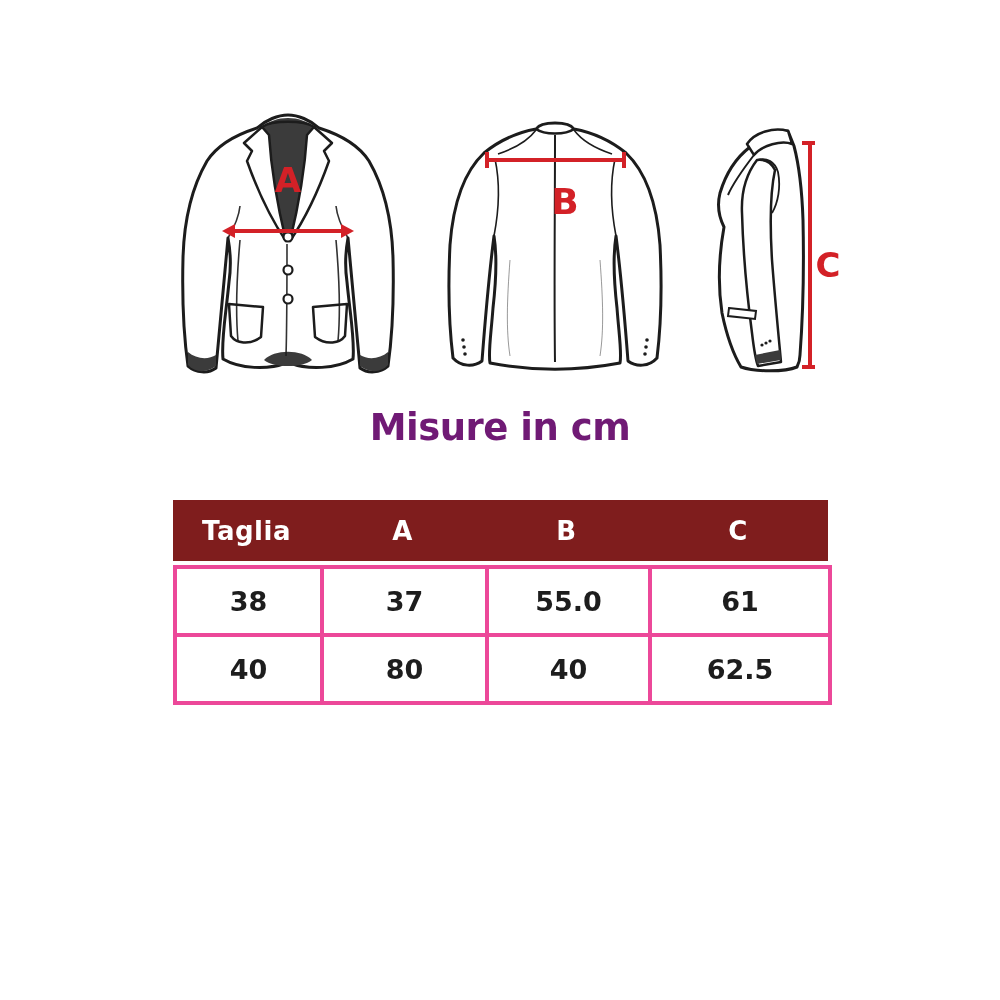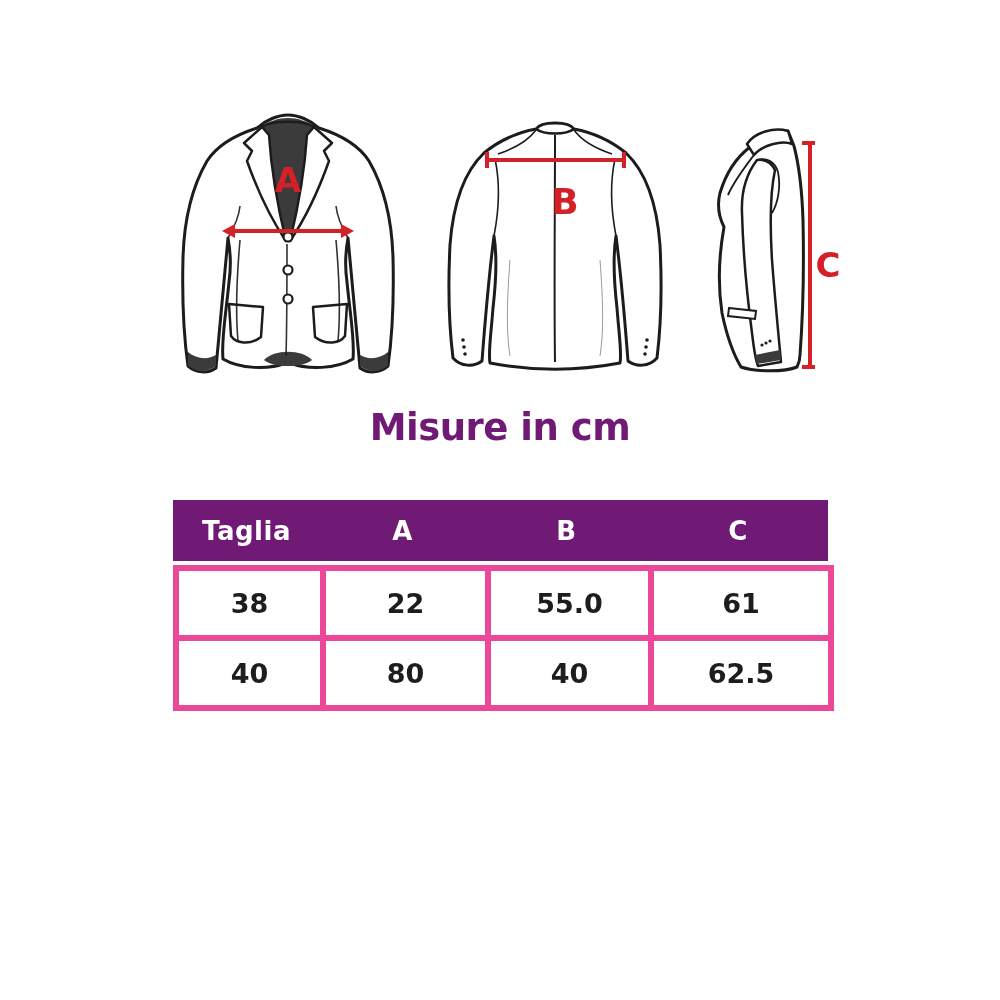--- a/index.html
+++ b/index.html
@@ -15,32 +15,32 @@
     font-family:"DejaVu Sans","Liberation Sans",sans-serif;
     font-weight:bold;
   }
   #title{
     position:absolute;left:0;top:406px;width:1000px;
     text-align:center;font-size:37px;font-weight:bold;color:#701a75;
     letter-spacing:-0.5px;
   }
   #size-table-wrap{position:absolute;left:173px;top:500px;width:655px;}
   #table-header{
-    display:flex;height:61px;background:#701a75;color:#ffffff;
+    display:flex;height:61px;background:#7f1d1d;color:#ffffff;
     align-items:center;
   }
   #table-header .hcell{
     text-align:center;font-size:26px;font-weight:bold;letter-spacing:0.5px;
   }
   .c1{width:147px;} .c2{width:165px;} .c3{width:163px;} .c4{width:180px;}
   #table-body{
     margin-top:4px;border-collapse:collapse;table-layout:fixed;width:655px;
   }
   #table-body td{
-    border:6px solid #ec4899;height:64px;text-align:center;vertical-align:middle;
+    border:4px solid #ec4899;height:64px;text-align:center;vertical-align:middle;
     font-size:27px;font-weight:bold;color:#1d1d1d;padding:0;
   }
 </style>
 </head>
 <body>
 
 <div id="stage">
 
   <svg id="fig-front" class="fig" viewBox="0 0 220 280">
     <g stroke="#1c1c1c" stroke-width="3" fill="#ffffff" stroke-linejoin="round" stroke-linecap="round">
@@ -142,21 +142,21 @@
     <table id="table-body">
       <colgroup>
           <col class="c1">
           <col class="c2">
           <col class="c3">
           <col class="c4">
         </colgroup>
       <tbody>
         <tr>
           <td>38</td>
-          <td>22</td>
+          <td>37</td>
           <td>55.0</td>
           <td>61</td>
         </tr>
         <tr>
           <td>40</td>
           <td>80</td>
           <td>40</td>
           <td>62.5</td>
         </tr>
       </tbody>

